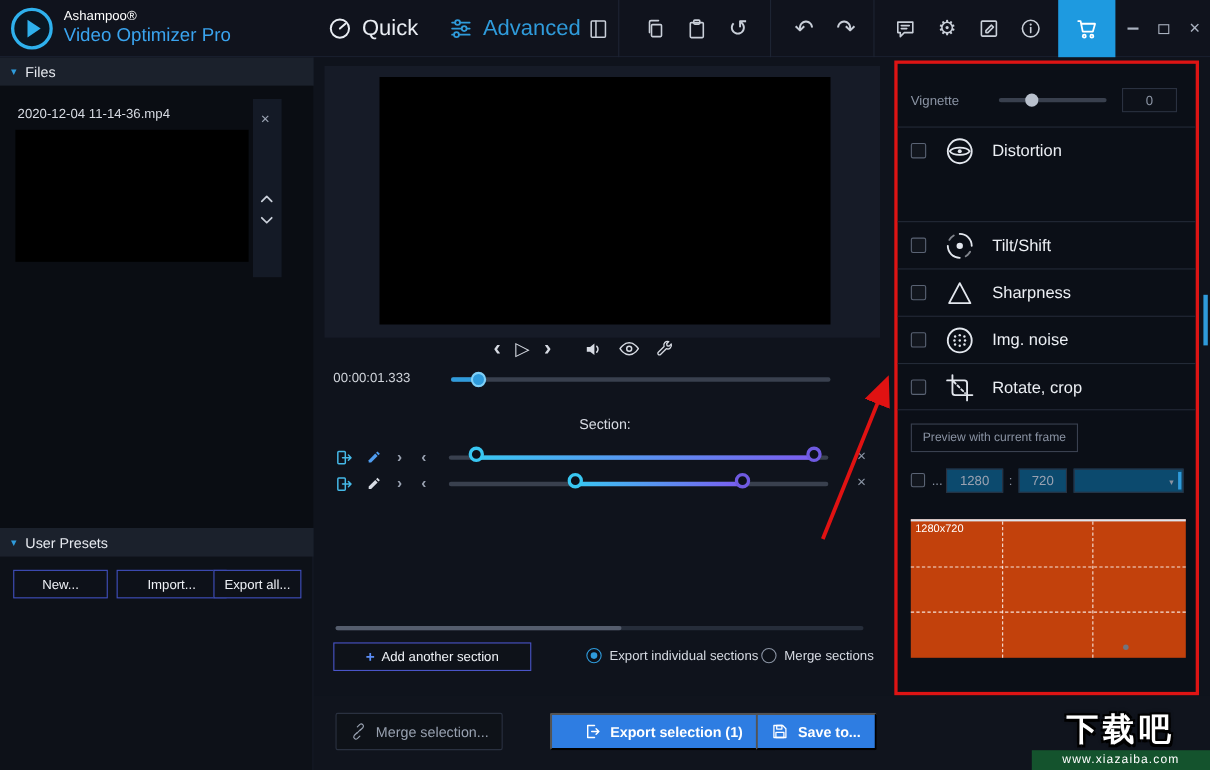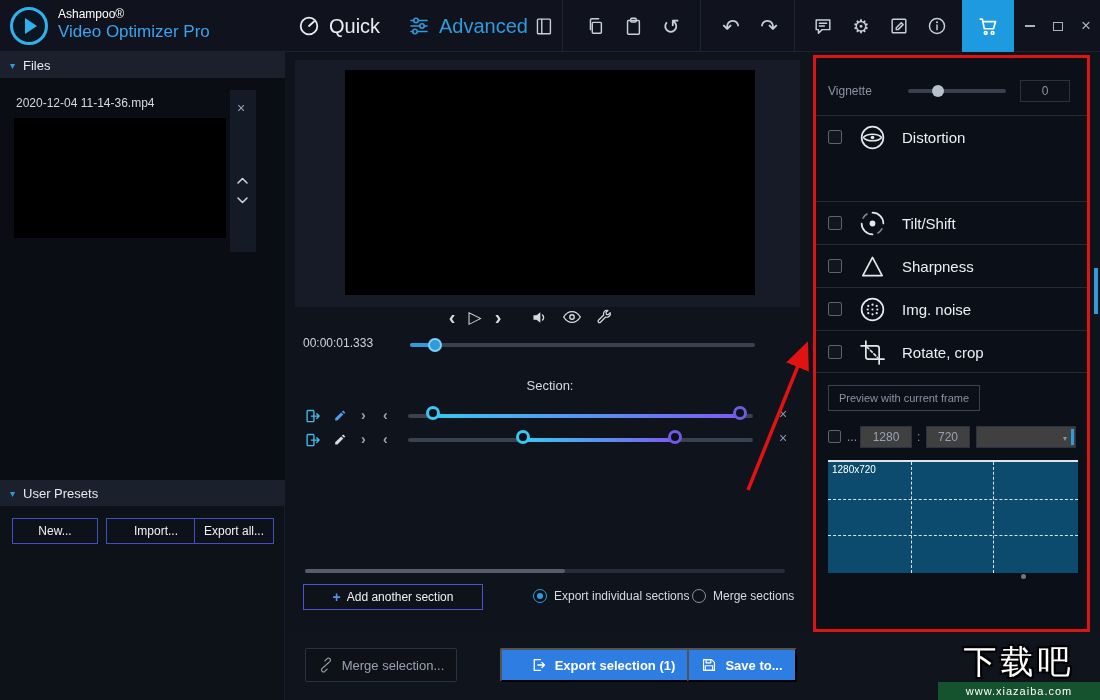--- a/index.html
+++ b/index.html
@@ -77,34 +77,34 @@
   .vigLbl{position:absolute;left:12px;top:26px;font-size:12px;color:#8a93a3}
   .vigTrack{position:absolute;left:92px;top:31px;width:98px;height:4px;background:#39404e;border-radius:2px}
   .vigThumb{position:absolute;left:24px;top:-4px;width:12px;height:12px;border-radius:50%;background:#b9c1cd;cursor:pointer}
   .vigVal{position:absolute;left:204px;top:22px;width:50px;height:22px;border:1px solid #2a3140;background:#0d1119;color:#8a93a3;font-size:12px;display:flex;align-items:center;justify-content:center}
   .fxrow{position:absolute;left:0;width:271px;height:43px;border-top:1px solid #232a37;cursor:pointer}
   .cb{position:absolute;left:12px;top:14px;width:14px;height:14px;border:1px solid #5a6374;border-radius:2px;background:rgba(255,255,255,.03);cursor:pointer}
   .fxIcon{position:absolute;left:42px;top:7px}
   .fx2{stroke:#e3e7ee;fill:none;stroke-width:1.4;stroke-linecap:round;stroke-linejoin:round}
   .fxLbl{position:absolute;left:86px;top:13px;font-size:15px;color:#eceff4}
   .pvBtn{position:absolute;left:12px;top:327px;width:152px;height:26px;border:1px solid #3a4150;background:transparent;color:#8a93a3;font-size:11px;display:flex;align-items:center;justify-content:center;cursor:pointer}
-  .resBox{position:absolute;top:368px;height:22px;border:1px solid #2a3140;background:#404040;color:#9aa2b1;font-size:12px;display:flex;align-items:center;justify-content:center}
+  .resBox{position:absolute;top:368px;height:22px;border:1px solid #2a3140;background:#0c4a6e;color:#9aa2b1;font-size:12px;display:flex;align-items:center;justify-content:center}
   .resTxt{position:absolute;top:372px;color:#8a93a3;font-size:12px}
   .ddArrow{position:absolute;right:8px;top:7px;color:#8a93a3;font-size:8px}
   .ddBar{position:absolute;right:1px;top:2px;width:3px;height:16px;background:#2f9bdb}
-  #pvBox{position:absolute;left:12px;top:402px;width:250px;height:113px;background:#0c4a6e;border-top:2px solid #dfe3ea}
+  #pvBox{position:absolute;left:12px;top:414px;width:250px;height:126px;background:#c2410c;border-top:2px solid #dfe3ea}
   .gridV{position:absolute;top:0;height:100%;width:0;border-left:1px dashed rgba(255,255,255,.85)}
   .gridH{position:absolute;left:0;width:100%;height:0;border-top:1px dashed rgba(255,255,255,.85)}
   .pvLbl{position:absolute;left:4px;top:2px;font-size:10px;color:#fff}
   .pvDot{position:absolute;left:193px;top:112px;width:5px;height:5px;border-radius:50%;background:#70757e}
 
   
   #edgeScroll{position:absolute;left:1094px;top:268px;width:4px;height:46px;background:#2f9bdb;z-index:30}
   #watermark{position:absolute;right:0;bottom:0;width:162px;z-index:60;text-align:center}
-  .wmTitle{font-size:33px;font-weight:normal;color:#fff;letter-spacing:4px;line-height:1.2;
+  .wmTitle{font-size:29px;font-weight:bold;color:#fff;letter-spacing:4px;line-height:1.2;
     text-shadow:2px 2px 0 #000,-2px 2px 0 #000,2px -2px 0 #000,-2px -2px 0 #000,0 0 5px #000}
   .wmUrl{background:#14532d;color:#fff;font-size:11px;padding:3px 0;letter-spacing:1px}
 </style>
 </head>
 <body>
 
 <div id="header">
   <div class="logo">
       <div class="logo-tri"></div>
     </div>

